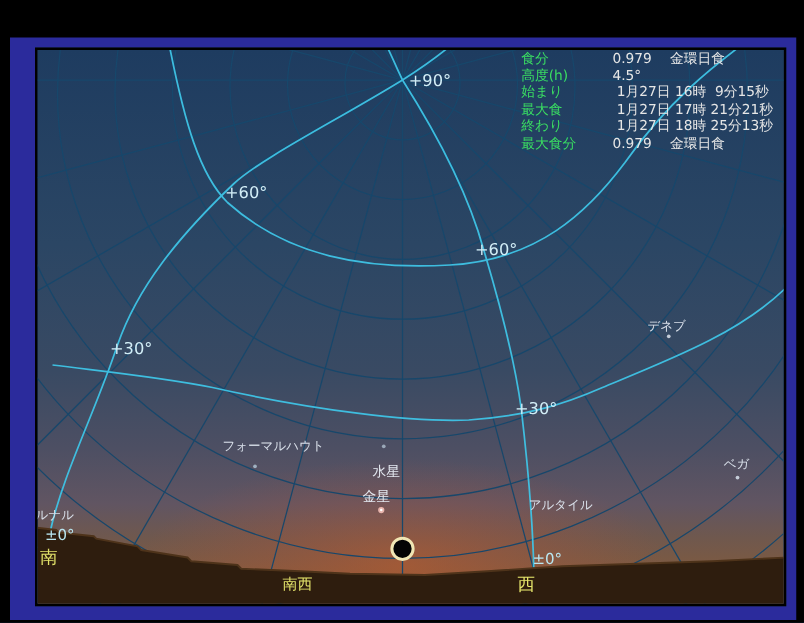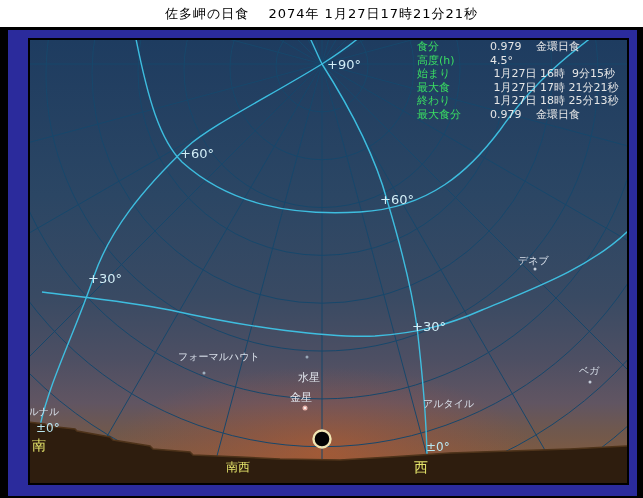--- a/index.html
+++ b/index.html
@@ -20,23 +20,20 @@
   .star-label{fill:#d9e0ea;font-size:10px;}
   .planet-label{fill:#e4e9f1;font-size:11px;}
   .info-label{fill:#3ade62;font-size:11px;}
   .info-value{fill:#e6e6e6;font-size:11px;white-space:pre;}
 </style>
 </head>
 <body>
 
 <div id="stage">
 
-  <div id="titlebar">
-    <span>佐多岬の日食　 2074年 1月27日17時21分21秒</span>
-  </div>
 
   <div id="frame">
     <div id="chart">
       <svg width="597" height="443" viewBox="0 0 597 443" xmlns="http://www.w3.org/2000/svg">
         <defs>
           <linearGradient id="skyGrad" x1="0" y1="0" x2="0" y2="1">
             <stop offset="0" stop-color="#1e3c60"></stop>
             <stop offset="0.35" stop-color="#2b4664"></stop>
             <stop offset="0.58" stop-color="#394a63"></stop>
             <stop offset="0.72" stop-color="#4d4f63"></stop>

